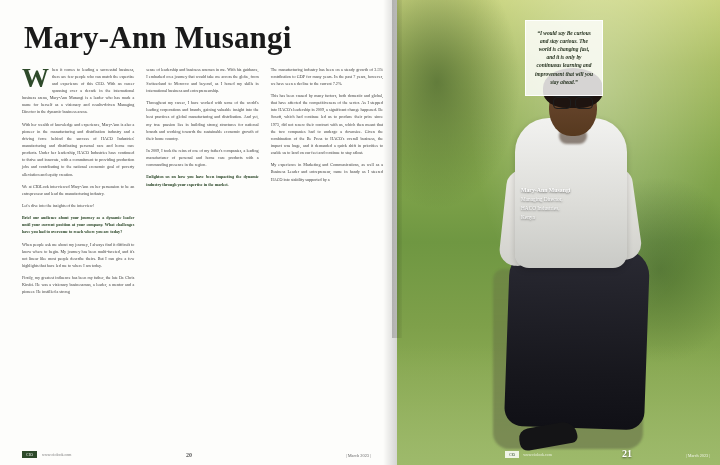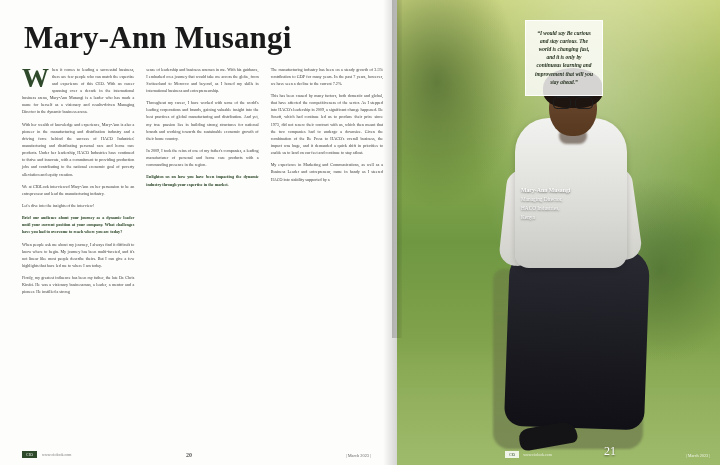--- a/index.html
+++ b/index.html
@@ -212,22 +212,22 @@
   .footer-right {
     position: absolute; z-index: 6; left: 108px; bottom: 7px;
     font-size: 3.9px; color: #eef3e4;
     display: flex; align-items: center; gap: 4px;
   }
   .footer-right .tag {
     background: rgba(255,255,255,0.85); color: #2e4a2a;
     padding: 1.5px 4px; font-size: 3.6px;
   }
   .pagenum-right {
-    position: absolute; z-index: 6; right: 104px; bottom: 6px;
-    font-size: 12px; color: #ffffff; font-weight: normal;
+    position: absolute; z-index: 6; right: 88px; bottom: 6px;
+    font-size: 10px; color: #ffffff; font-weight: bold;
     text-shadow: 0 1px 2px rgba(0,0,0,0.5);
   }
   .issue-right {
     position: absolute; z-index: 6; right: 10px; bottom: 7px;
     font-size: 4.2px; color: #f2f6ea;
   }
   .gutter {
     position: absolute; left: 392px; top: 0; width: 10px; height: 100%;
     background: linear-gradient(to right, rgba(0,0,0,0.22), rgba(0,0,0,0.04));
     z-index: 7; pointer-events: none;

